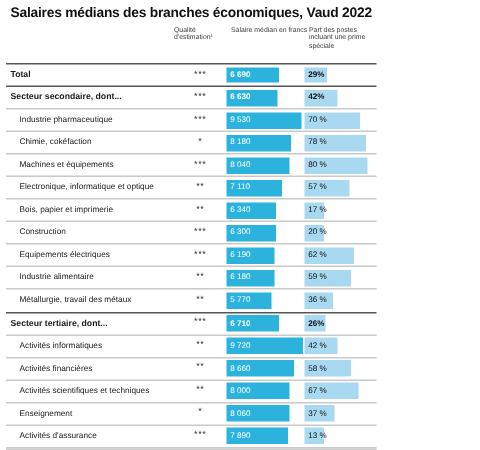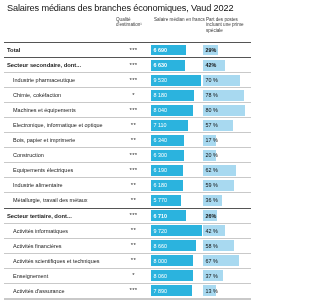--- a/index.html
+++ b/index.html
@@ -6,21 +6,21 @@
   body{
     width:255px;height:300px;overflow:hidden;
     background:#ffffff;
     font-family:"Liberation Sans",sans-serif;
     color:#1a1a1a;
     -webkit-font-smoothing:antialiased;
   }
   .chart{position:relative;width:255px;height:300px;box-sizing:border-box;padding:0 4px;}
 
   .title{
-    font-size:9.2px;font-weight:normal;color:#111;
+    font-size:9.2px;font-weight:bold;color:#111;
     letter-spacing:-0.15px;
     padding:3px 0 0 3px;line-height:11px;
     white-space:nowrap;
   }
 
   
   .hdr{
     display:flex;align-items:flex-start;
     margin-top:3px;padding-left:3px;
     height:24px;

